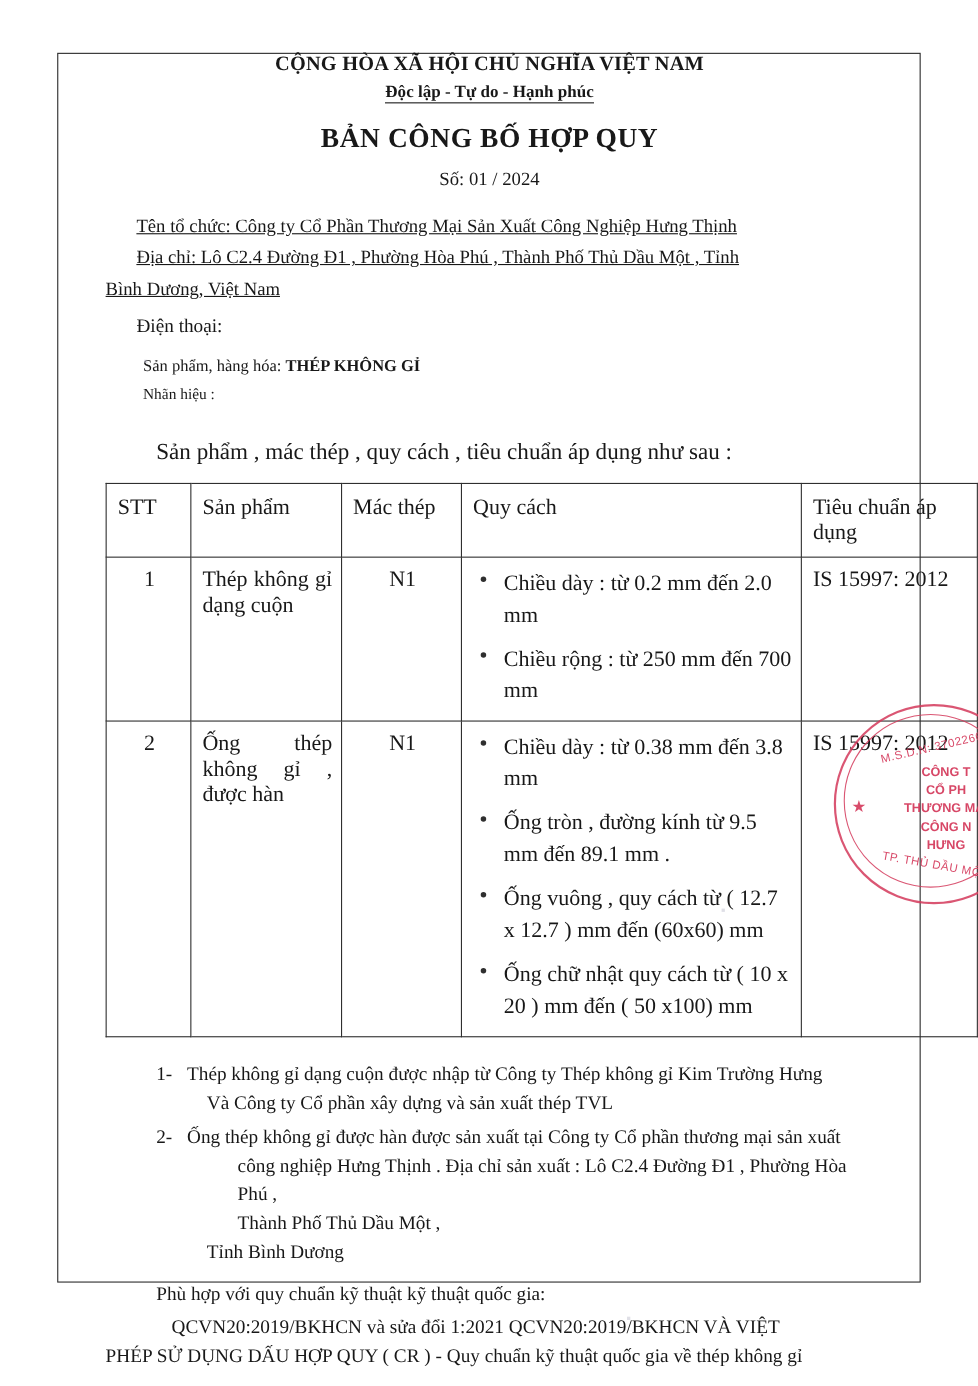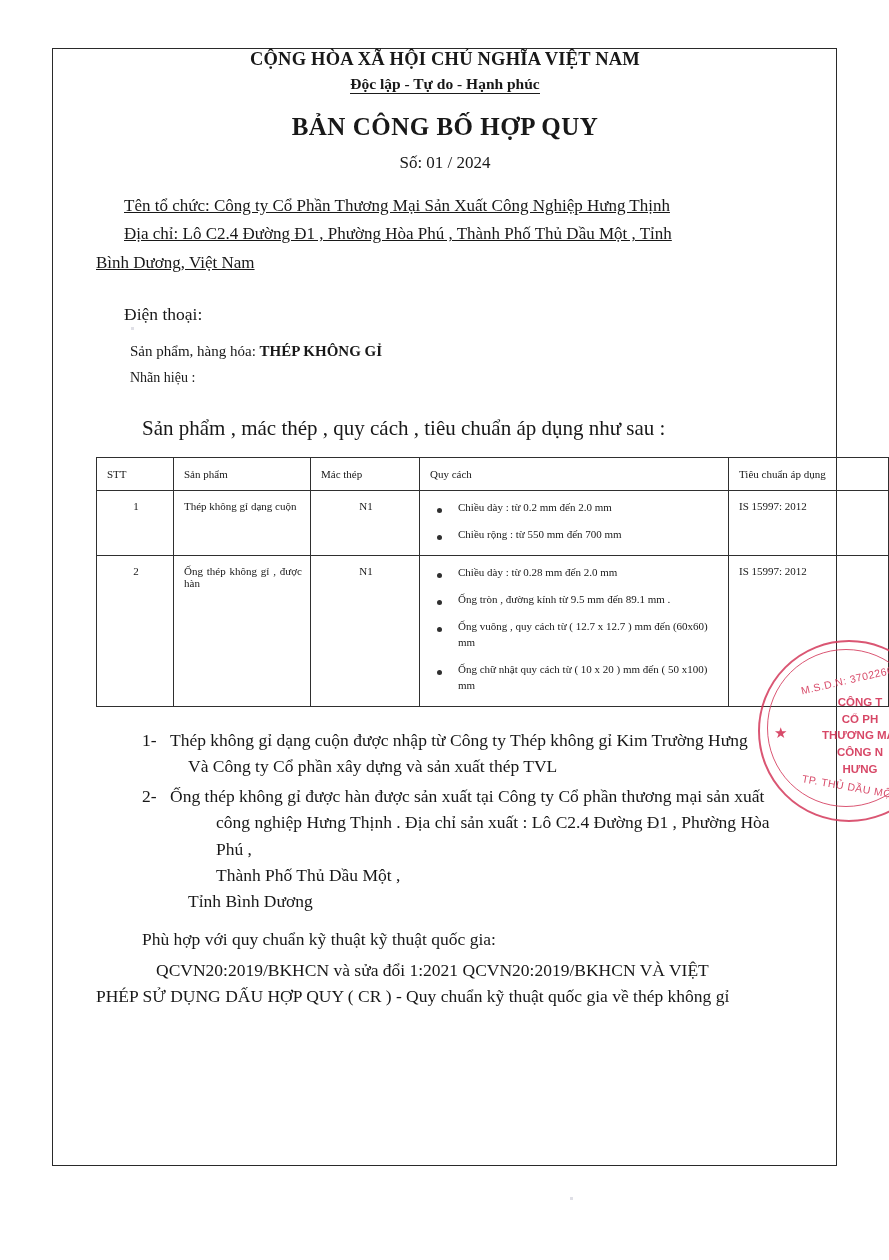--- a/index.html
+++ b/index.html
@@ -73,21 +73,21 @@
     text-decoration: underline;
   }
   .org-line {
     margin: 0 0 2px 0;
     padding-left: 28px;
   }
   .org-line.cont {
     padding-left: 0;
   }
   .phone-line {
-    margin-top: 28px;
+    margin-top: 10px;
     padding-left: 28px;
     font-size: 17.5px;
   }
 
   .product-line {
     margin-top: 18px;
     padding-left: 34px;
     font-size: 15px;
   }
   .product-line b {
@@ -102,21 +102,21 @@
     margin-top: 30px;
     padding-left: 46px;
     font-size: 21px;
   }
 
   table.spec {
     margin-top: 16px;
     border-collapse: collapse;
     width: 697px;
     table-layout: fixed;
-    font-size: 11px;
+    font-size: 20px;
   }
   table.spec th, table.spec td {
     border: 1px solid #2f2f2f;
     vertical-align: top;
     padding: 9px 8px 12px 10px;
   }
   table.spec th {
     font-weight: normal;
     text-align: left;
     padding-top: 10px;
@@ -291,32 +291,32 @@
       </tr>
     </thead>
     <tbody>
       <tr>
         <td class="center">1</td>
         <td class="just">Thép không gỉ dạng cuộn</td>
         <td class="center">N1</td>
         <td>
           <ul class="qc">
             <li>Chiều dày : từ 0.2 mm đến 2.0 mm</li>
-            <li>Chiều rộng : từ 550 mm đến 700 mm</li>
+            <li>Chiều rộng : từ 250 mm đến 700 mm</li>
           </ul>
         </td>
         <td>IS 15997: 2012</td>
       </tr>
       <tr>
         <td class="center">2</td>
         <td class="just">Ống thép không gỉ , được hàn</td>
         <td class="center">N1</td>
         <td>
           <ul class="qc">
-            <li>Chiều dày : từ 0.28 mm đến 2.0 mm</li>
+            <li>Chiều dày : từ 0.38 mm đến 3.8 mm</li>
             <li>Ống tròn , đường kính từ 9.5 mm đến 89.1 mm .</li>
             <li>Ống vuông , quy cách từ ( 12.7 x 12.7 ) mm đến (60x60) mm</li>
             <li>Ống chữ nhật quy cách từ ( 10 x 20 ) mm đến ( 50 x100) mm</li>
           </ul>
         </td>
         <td>IS 15997: 2012</td>
       </tr>
     </tbody>
   </table>
 

